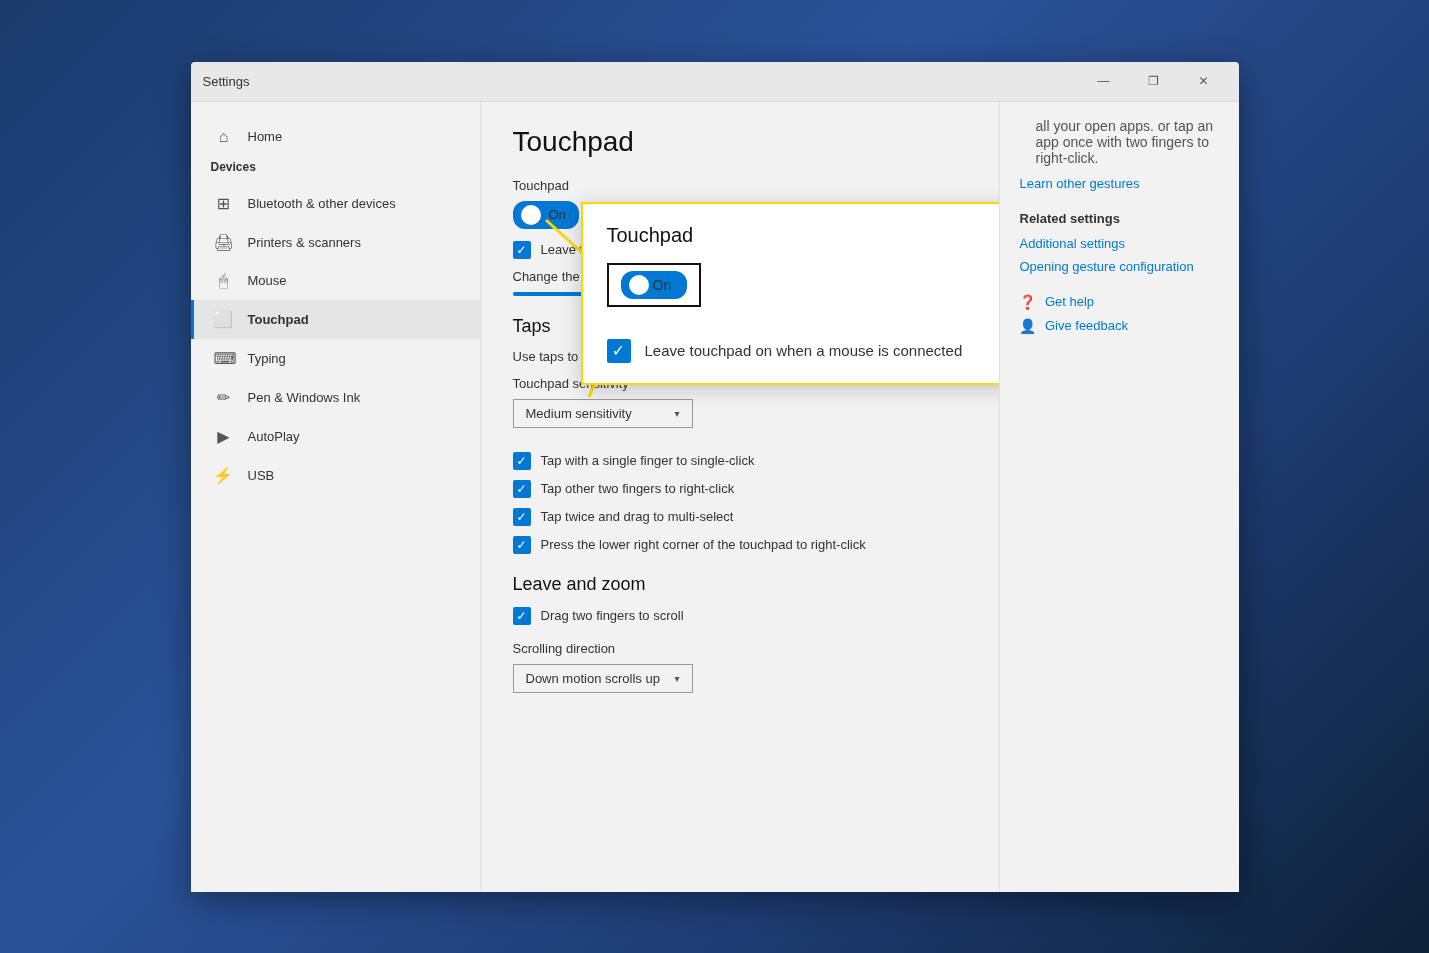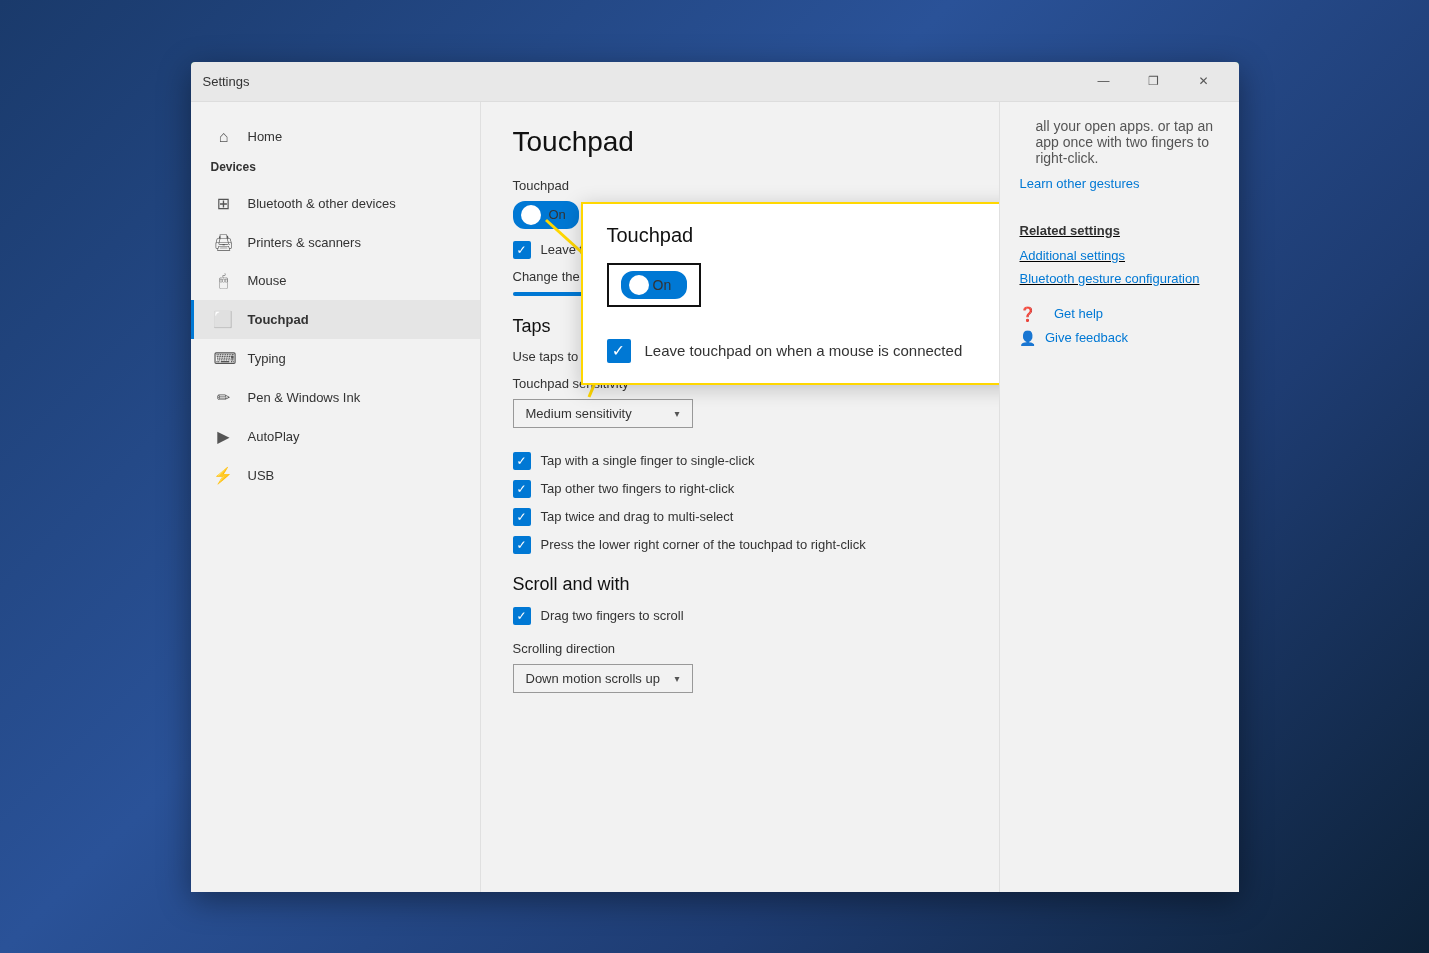--- a/index.html
+++ b/index.html
@@ -462,21 +462,21 @@
       </div>
       <div class="checkbox-row">
         <div class="checkbox"></div>
         <span class="checkbox-label">Tap twice and drag to multi-select</span>
       </div>
       <div class="checkbox-row">
         <div class="checkbox"></div>
         <span class="checkbox-label">Press the lower right corner of the touchpad to right-click</span>
       </div>
 
-      <h2 class="section-heading">Scroll and with</h2>
+      <h2 class="section-heading">Leave and zoom</h2>
 
       <div class="checkbox-row">
         <div class="checkbox"></div>
         <span class="checkbox-label">Drag two fingers to scroll</span>
       </div>
 
       <div class="section-label" style="margin-top:16px;margin-bottom:8px;">Scrolling direction</div>
       <div class="dropdown">
         <span>Down motion scrolls up</span>
         <span class="dropdown-arrow">▾</span>
@@ -504,31 +504,31 @@
 
         <line x1="65" y1="118" x2="150" y2="195" stroke="#ffd700" stroke-width="3"></line>
         <line x1="150" y1="195" x2="108" y2="295" stroke="#ffd700" stroke-width="3"></line>
       </svg>
     </div>
 
     <div class="right-panel">
       <p style="font-size:14px;color:#555;margin-bottom:10px;margin-left:16px;">all your open apps. or tap an app once with two fingers to right-click.</p>
       <a class="right-link">Learn other gestures</a>
 
-      <div style="margin-top:32px;text-decoration:underline;">
+      <div style="margin-top:20px;">
         <div class="right-section-title">Related settings</div>
         <a class="right-link">Additional settings</a>
-        <a class="right-link">Bluetooth gesture configuration</a>
+        <a class="right-link">Opening gesture configuration</a>
       </div>
 
 
       <div style="margin-top:20px;">
         <div class="help-item">
           <span class="help-icon">❓</span>
-          <a class="right-link" style="margin-bottom:0;margin-left:9px;">Get help</a>
+          <a class="right-link" style="margin-bottom:0;">Get help</a>
         </div>
         <div class="help-item">
           <span class="help-icon">👤</span>
           <a class="right-link" style="margin-bottom:0;">Give feedback</a>
         </div>
       </div>
     </div>
   </div>
 </div>
 

